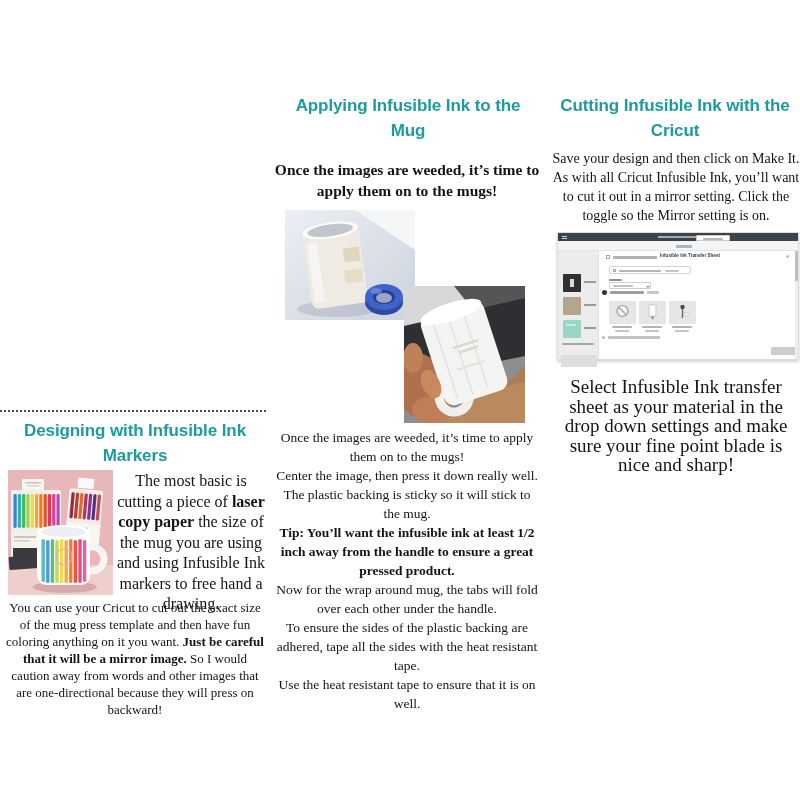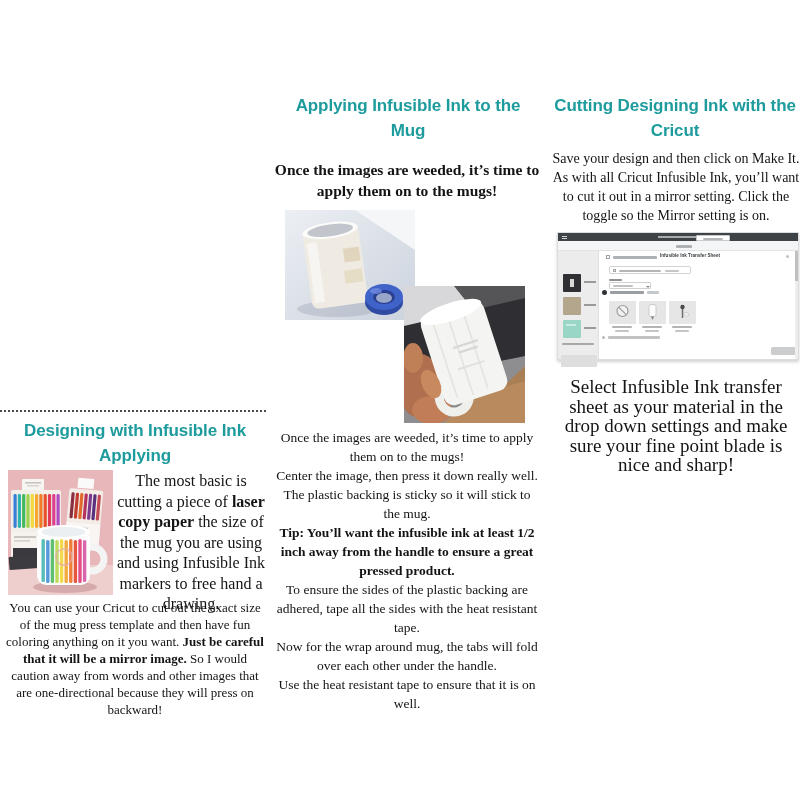--- a/index.html
+++ b/index.html
@@ -52,21 +52,21 @@
   .cs-scroll{left:236.5px;top:18px;width:3px;height:108px;background:#eeeeee;}
   .cs-scroll-thumb{left:0;top:0;width:3px;height:30px;background:#c0c0c0;}
 </style>
 </head>
 <body>
 
 <div class="page">
 
   <div class="dotted-divider"></div>
 
-  <h2 class="heading h-left" style="color: rgb(29, 155, 157);">Designing with Infusible Ink Applying</h2>
+  <h2 class="heading h-left" style="color: rgb(29, 155, 157);">Designing with Infusible Ink Markers</h2>
 
   <figure class="photo photo-markers">
     <svg viewBox="0 0 105 125" width="105" height="125">
       <rect width="105" height="125" fill="#e8b7ba"></rect>
       <rect y="95" width="105" height="30" fill="#efcfcd"></rect>
 
       <rect x="14" y="9" width="22" height="13" rx="1" fill="#f7f5f2"></rect>
       <rect x="17" y="12" width="16" height="1.6" fill="#c9c4bd"></rect>
       <rect x="19" y="15" width="12" height="1.4" fill="#d8d3cc"></rect>
       <rect x="3" y="20" width="50" height="72" rx="2" fill="#f2eee8"></rect>
@@ -182,26 +182,26 @@
         <ellipse cx="61" cy="24" rx="32" ry="9" fill="#ffffff"></ellipse>
       </g>
       <ellipse cx="27" cy="98" rx="9" ry="15" fill="#c9895f" transform="rotate(-25 27 98)"></ellipse>
     </svg>
   </figure>
 
   <div class="txt mid-paras">
     <p><span>Once the images are weeded, it’s time to apply them on to the mugs!</span></p>
     <p><span>Center the image, then press it down really well. The plastic backing is sticky so it will stick to the mug.</span></p>
     <p><b>Tip: You’ll want the infusible ink at least 1/2 inch away from the handle to ensure a great pressed product.</b></p>
+    <p><span>Now for the wrap around mug, the tabs will fold over each other under the handle.</span></p>
     <p><span>To ensure the sides of the plastic backing are adhered, tape all the sides with the heat resistant tape.</span></p>
-    <p><span>Now for the wrap around mug, the tabs will fold over each other under the handle.</span></p>
     <p><span>Use the heat resistant tape to ensure that it is on well.</span></p>
   </div>
 
-  <h2 class="heading h-right" style="color: rgb(29, 155, 157);">Cutting Designing Ink with the Cricut</h2>
+  <h2 class="heading h-right" style="color: rgb(29, 155, 157);">Cutting Infusible Ink with the Cricut</h2>
   <p class="txt right-para-top">Save your design and then click on Make It. As with all Cricut Infusible Ink, you’ll want to cut it out in a mirror setting. Click the toggle so the Mirror setting is on.</p>
 
   <div class="cshot">
     <div class="cs-topbar">
       <div class="cs-burger"></div>
       <div class="cs-title"></div>
     </div>
     <div class="cs-toolbar"></div>
     <div class="cs-tool-txt bar" style="left:118px;top:11.5px;width:16px;height:3px;"></div>
     <div class="cs-mat-tab">

